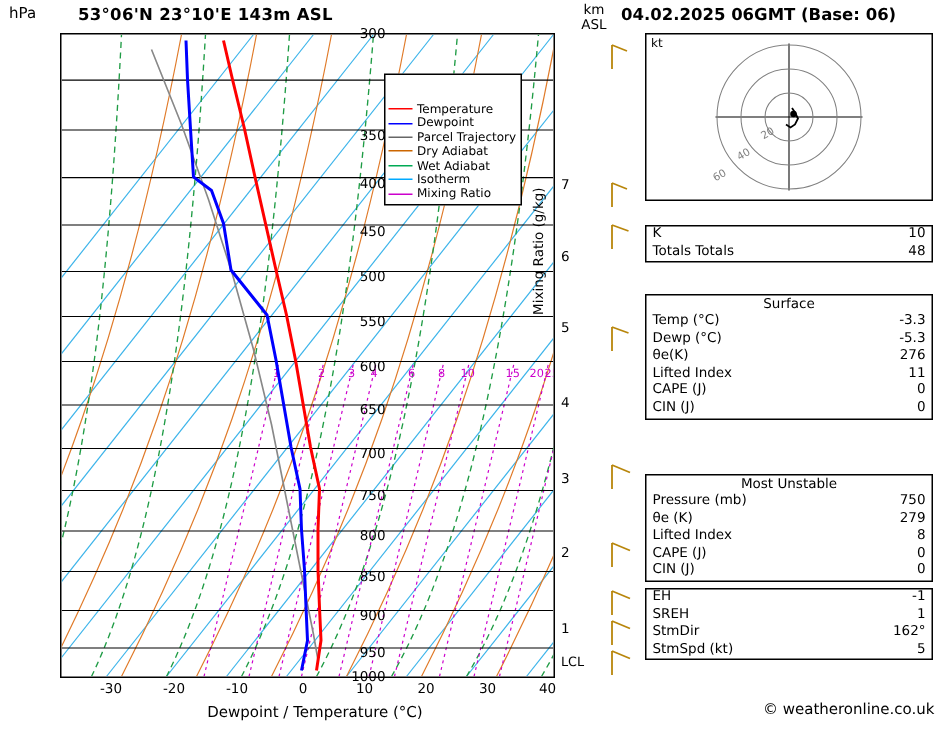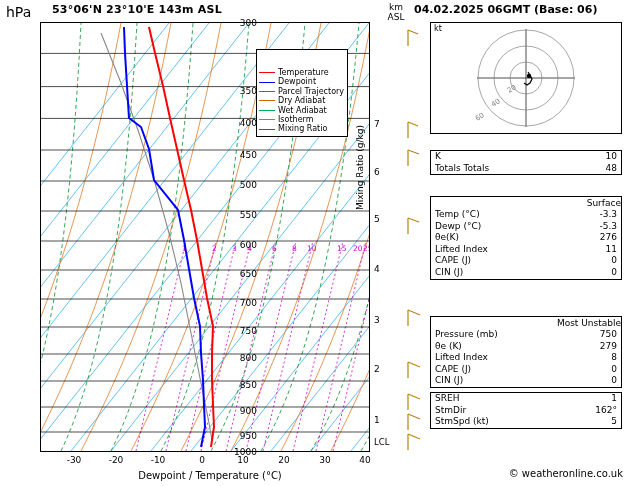--- a/index.html
+++ b/index.html
@@ -9,21 +9,21 @@
     background: #ffffff;
     font-family: "DejaVu Sans", "Liberation Sans", sans-serif;
     font-size: 9px;
     color: #000;
     position: relative;
     overflow: hidden;
   }
   .root { position:absolute; left:0; top:0; width:629px; height:486px; }
 
   
-  .hpa-label { position:absolute; left:6px; top:4px; font-size:14px; }
+  .hpa-label { position:absolute; left:6px; top:4px; font-size:10px; }
   .station-label { position:absolute; left:52px; top:3px; font-size:11px; font-weight:bold; letter-spacing:0.2px;}
   .km-label { position:absolute; left:384px; top:2px; font-size:9px; line-height:10px; text-align:center; width:24px;}
   .date-label { position:absolute; left:414px; top:3px; font-size:11px; font-weight:bold;}
 
   
   .plot {
     position:absolute;
     left:40px; top:22px;
     width:330px; height:430px;
     border:1px solid #000;
@@ -74,21 +74,21 @@
   
   .panel {
     position:absolute; left:430px; width:192px;
     border:1px solid #000; background:#fff;
     font-size:9px;
   }
   .panel table { width:100%; border-collapse:collapse; }
   .panel td { padding:0 4px; font-size:9px; line-height:11.6px;}
   .panel td.v { text-align:right; }
   .panel .hdr { text-align:center; font-size:9px; line-height:12px; border-top:1px solid #000;}
-  .panel .hdr.first { border-top:none;text-align:right; }
+  .panel .hdr.first { border-top:none; }
 
   #panel-indices { top:150px; }
   #panel-surface { top:196px; }
   #panel-unstable { top:316px; }
   #panel-hodograph { top:392px; }
 
   .copyright {
     position:absolute; right:6px; top:468px; font-size:10px;
   }
 </style>
@@ -410,20 +410,24 @@
         <td>CIN (J)</td>
         <td class="v">0</td>
       </tr>
     </tbody>
       </table>
   </div>
 
   <div class="panel" id="panel-hodograph">
     <table>
       <tbody>
+          <tr>
+        <td>EH</td>
+        <td class="v">-1</td>
+      </tr>
       <tr>
         <td>SREH</td>
         <td class="v">1</td>
       </tr>
       <tr>
         <td>StmDir</td>
         <td class="v">162°</td>
       </tr>
       <tr>
         <td>StmSpd (kt)</td>

